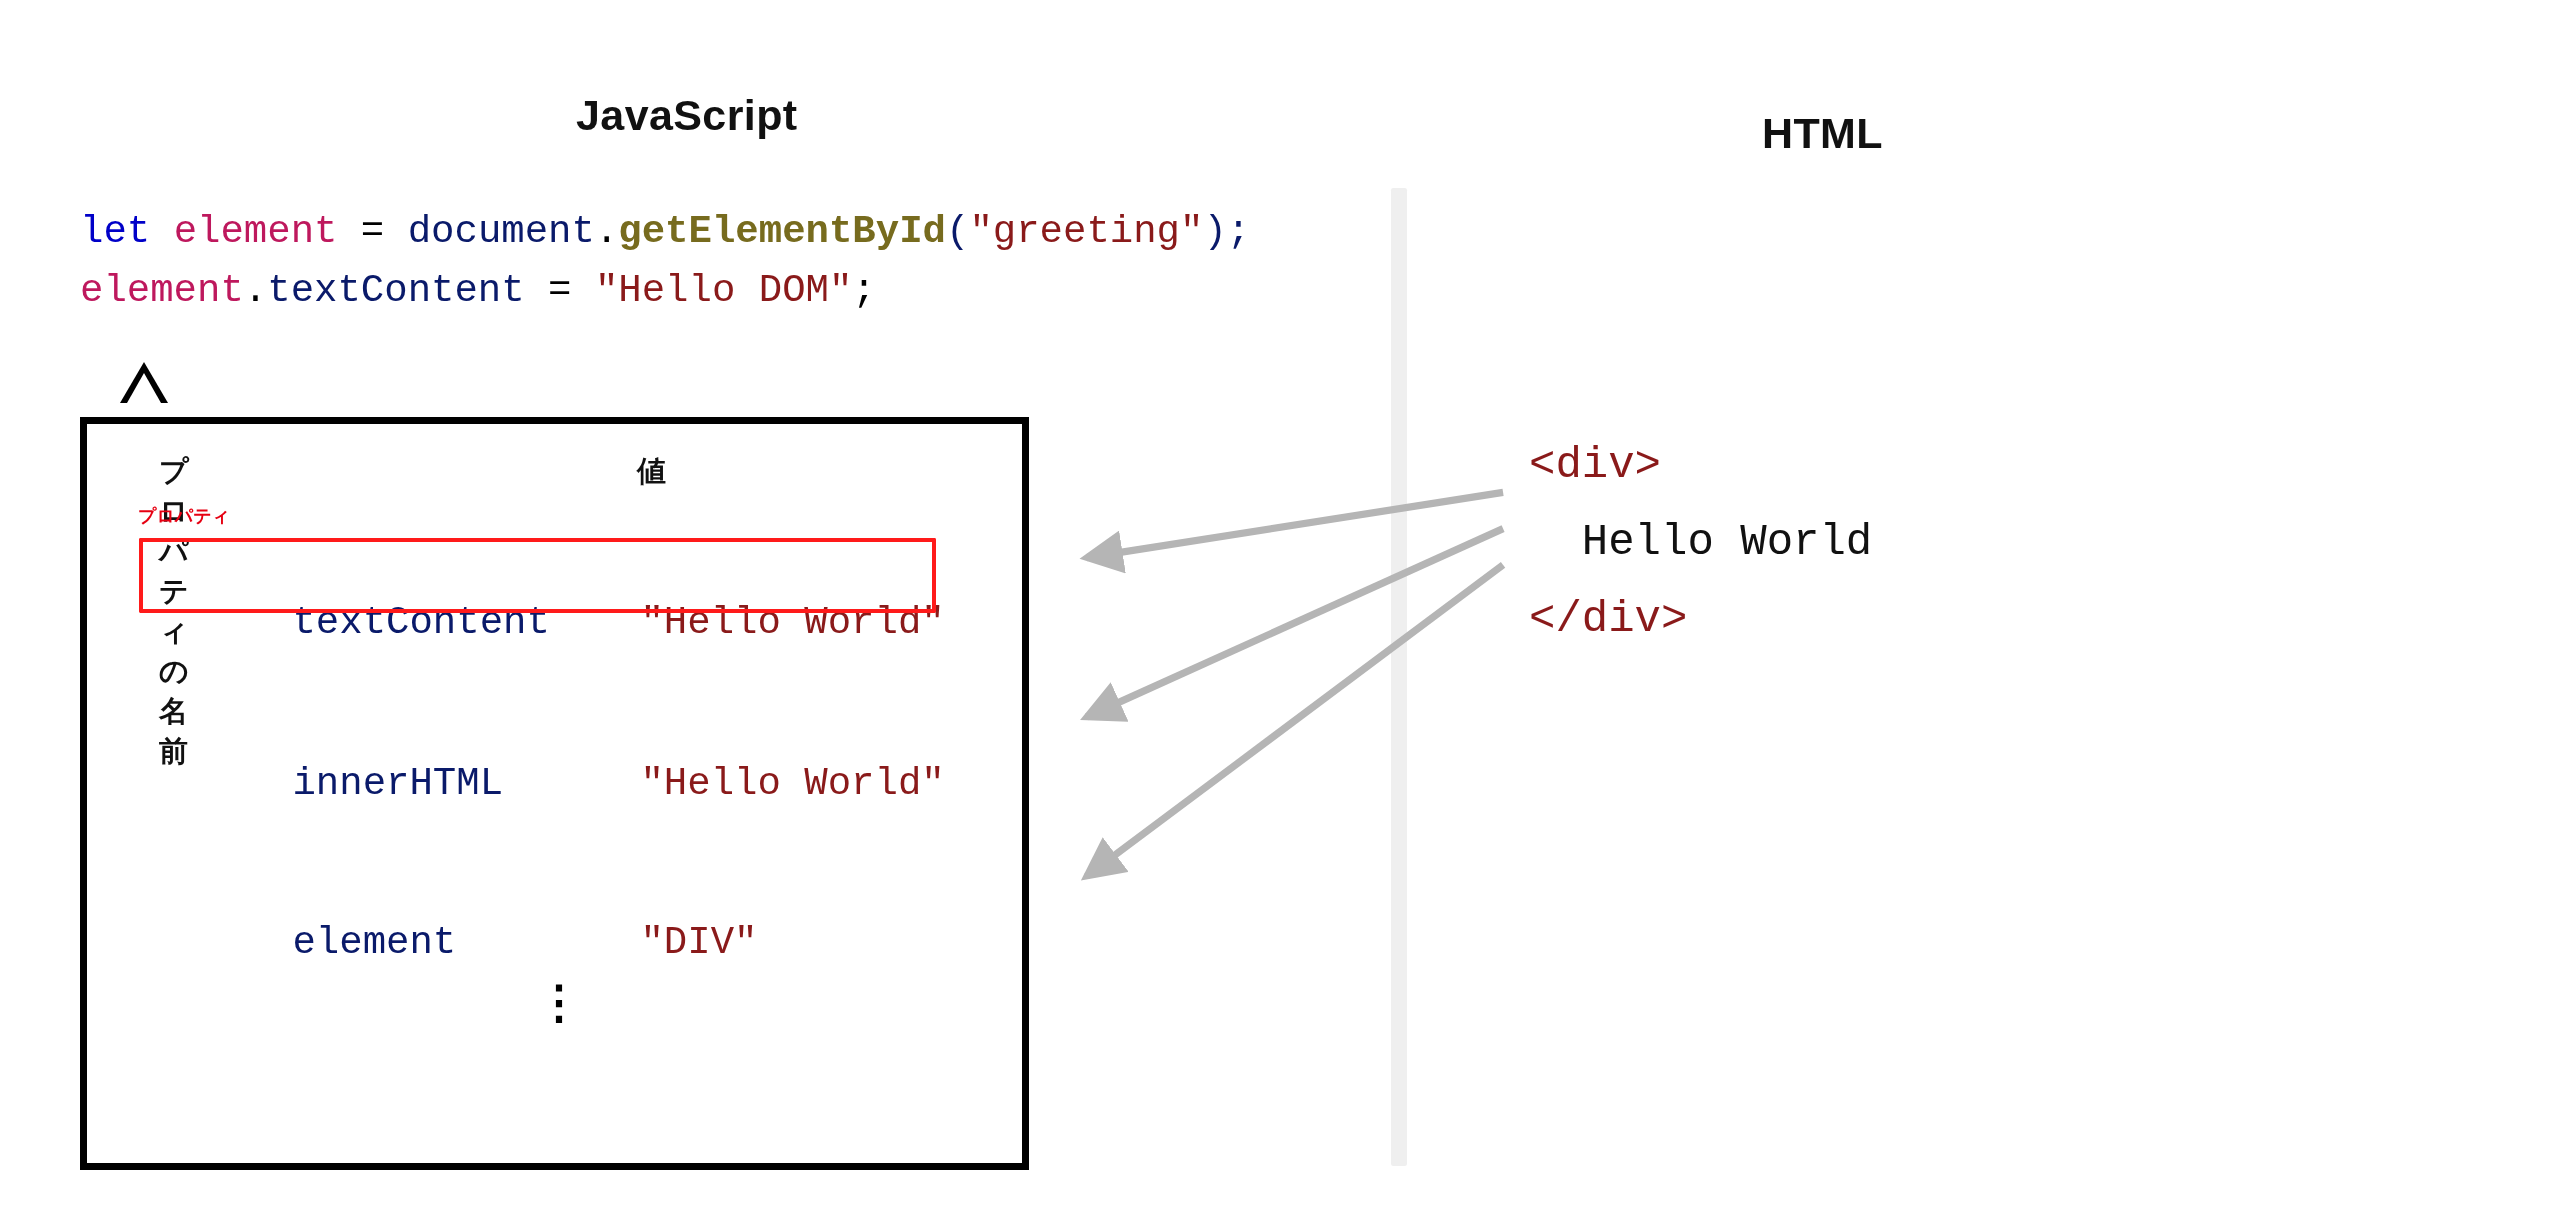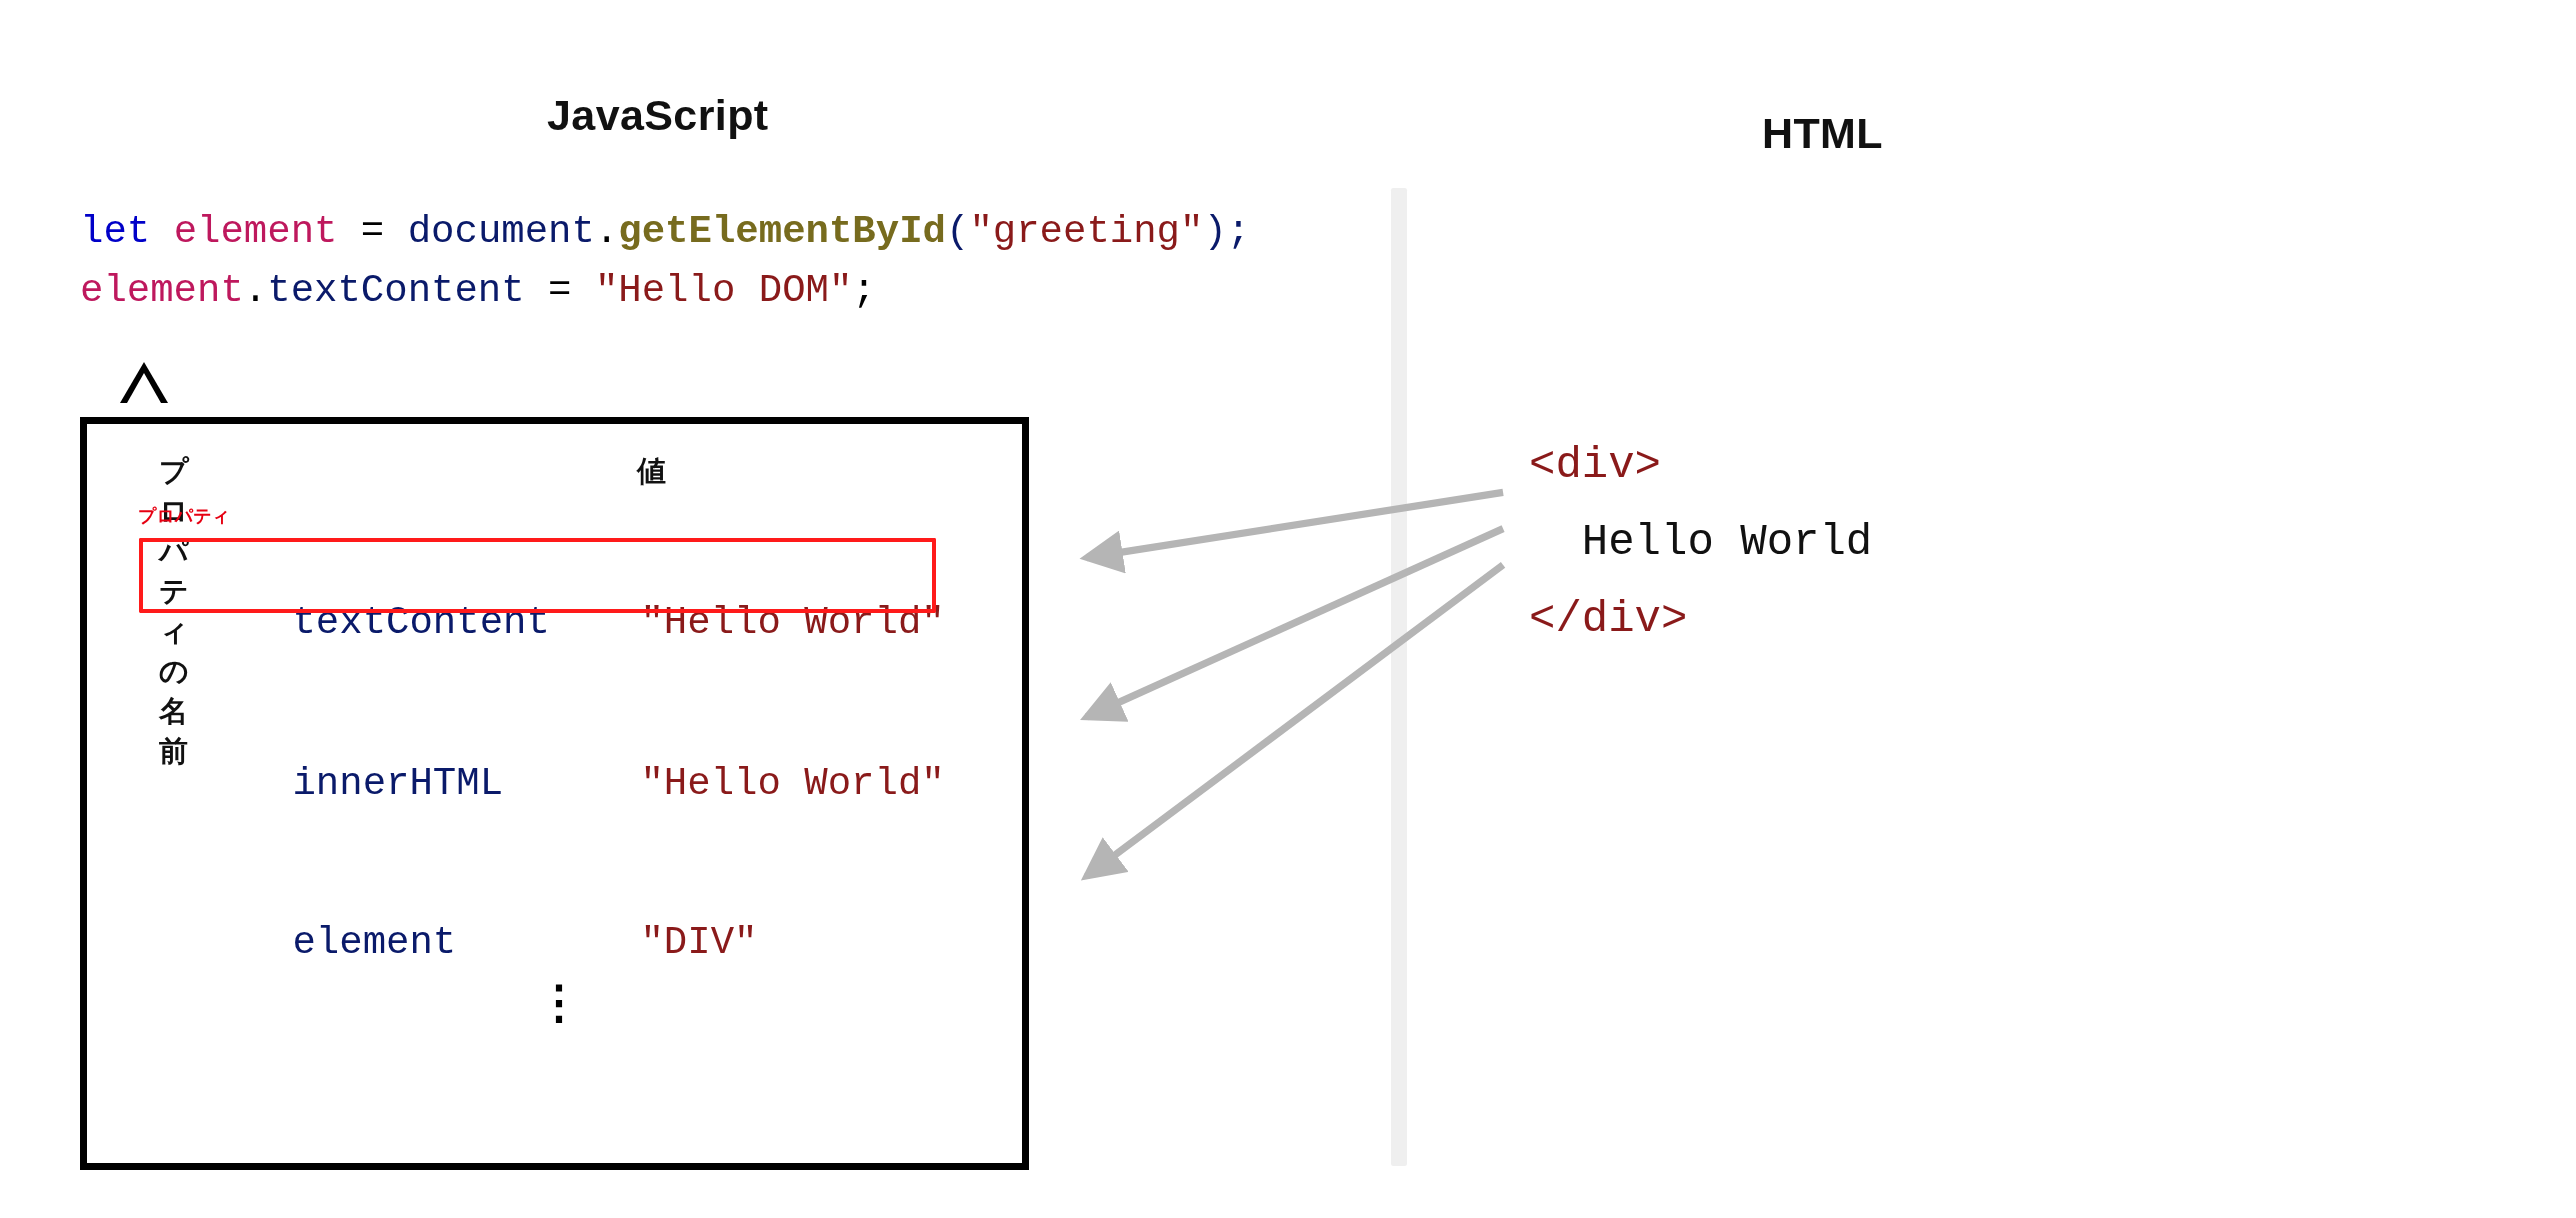--- a/index.html
+++ b/index.html
@@ -15,21 +15,21 @@
       background: #fff;
       overflow: hidden;
     }
     .heading {
       position: absolute;
       font-weight: 800;
       font-size: 43px;
       color: #111;
       letter-spacing: 0.4px;
     }
-    .heading.js { left: 547px; top: 91px; }
+    .heading.js { left: 576px; top: 91px; }
     .heading.html { left: 1762px; top: 109px; }
 
     .divider {
       position: absolute;
       left: 1391px;
       top: 188px;
       width: 16px;
       height: 978px;
       background: #efefef;
       border-radius: 2.2px;

